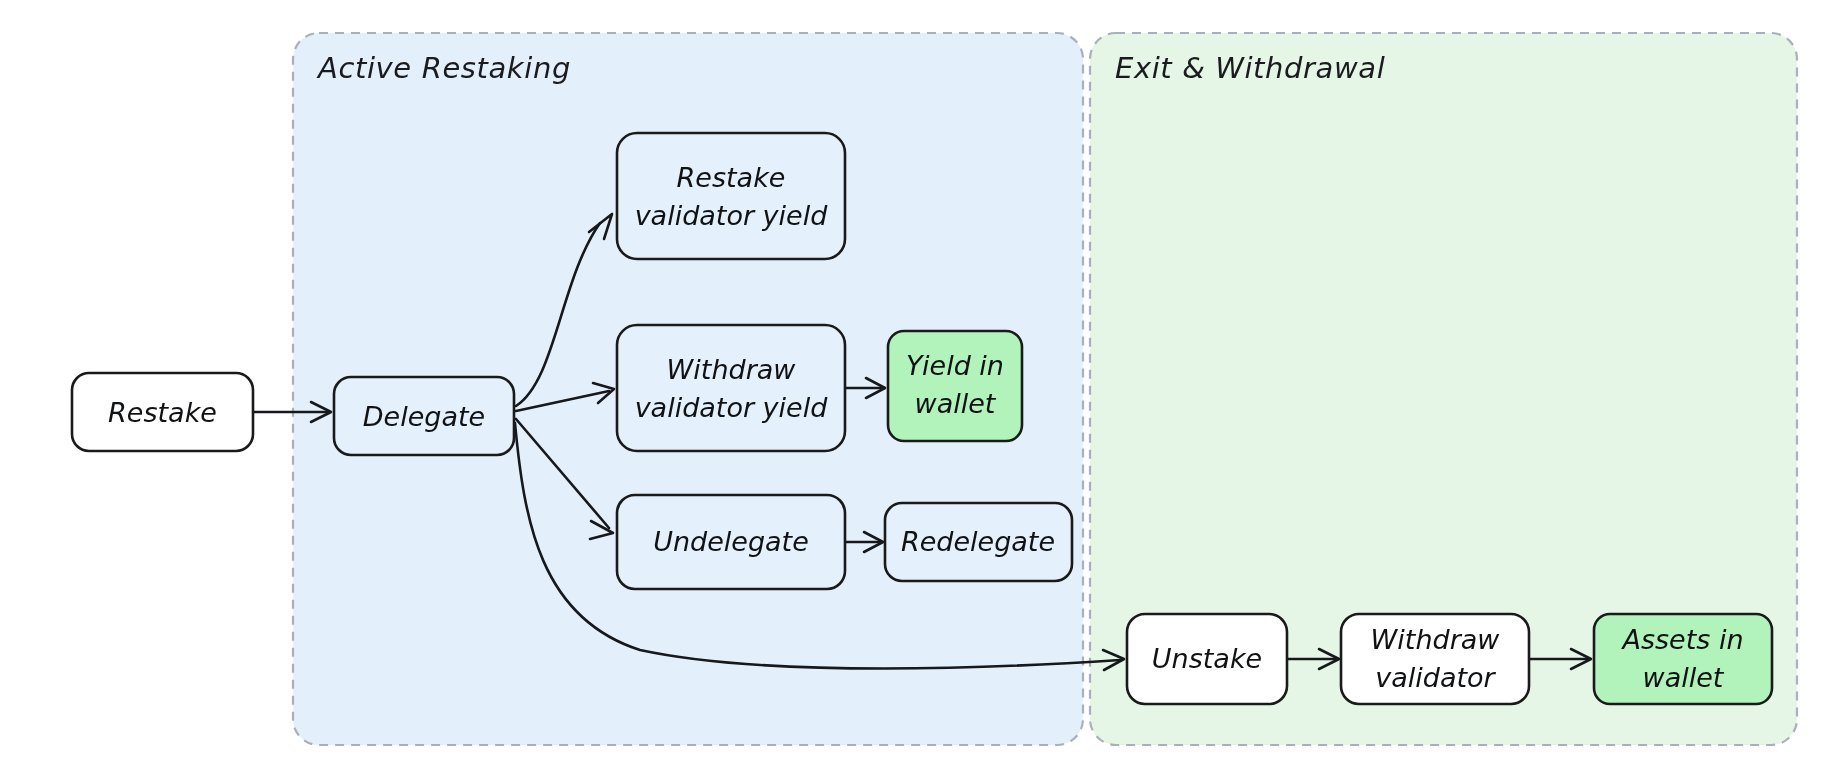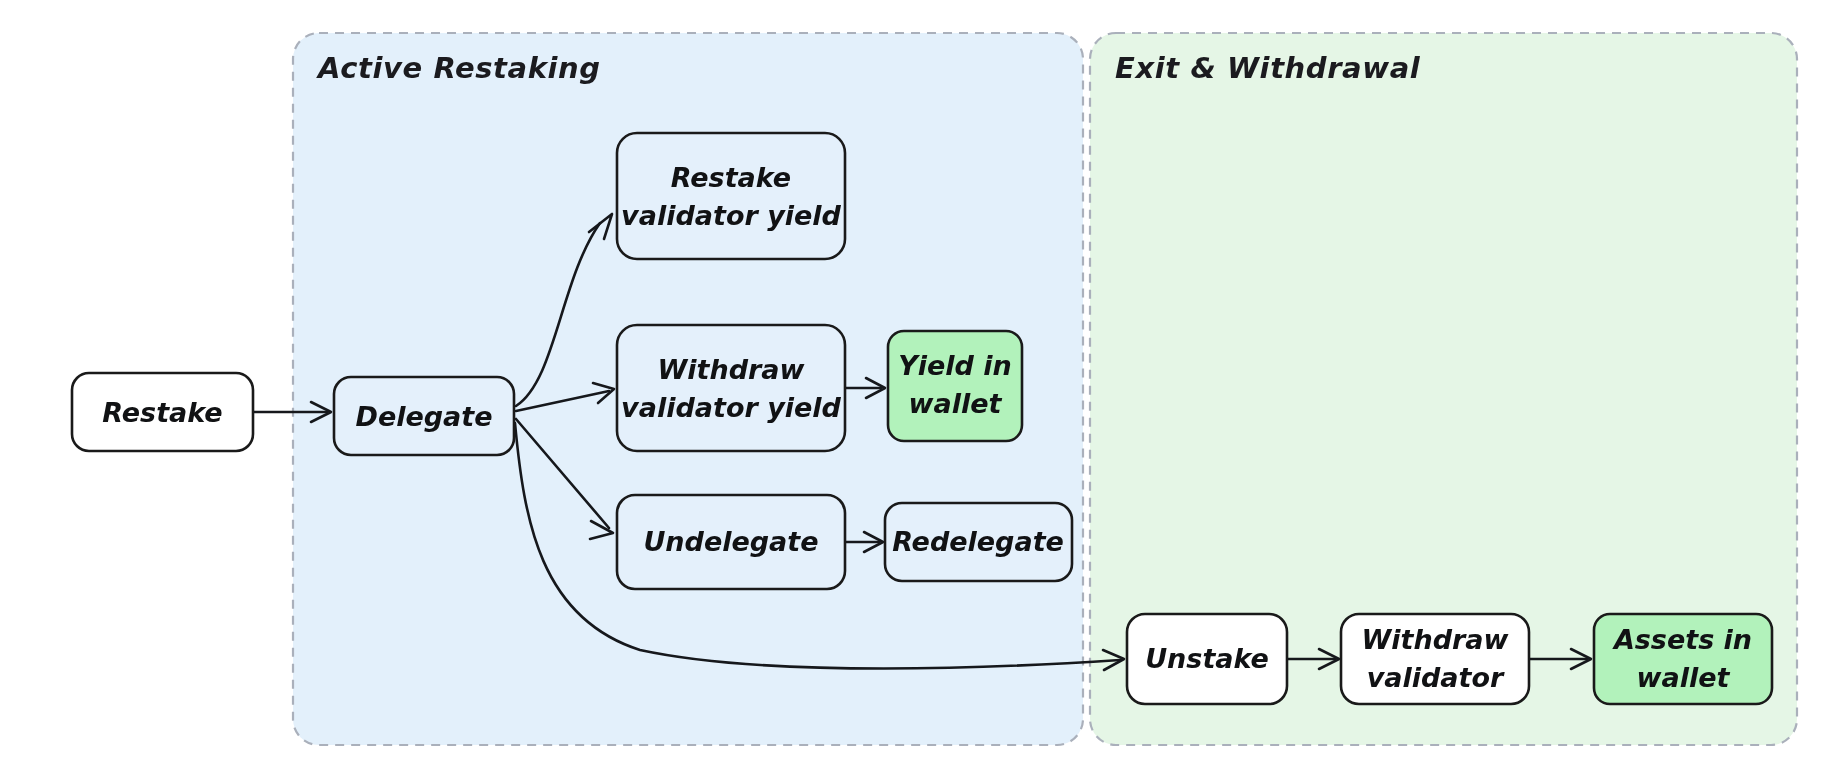--- a/index.html
+++ b/index.html
@@ -11,21 +11,20 @@
     width: 1848px;
     height: 782px;
     overflow: hidden;
     font-family: "DejaVu Sans", sans-serif;
   }
   #diagram-root {
     position: relative;
     width: 1848px;
     height: 782px;
     background: #ffffff;
-    font-weight: bold;
   }
   svg.flow-canvas {
     display: block;
     width: 1848px;
     height: 782px;
   }
   .cluster-rect {
     stroke-dasharray: 9 7;
     stroke-width: 2.2;
   }

